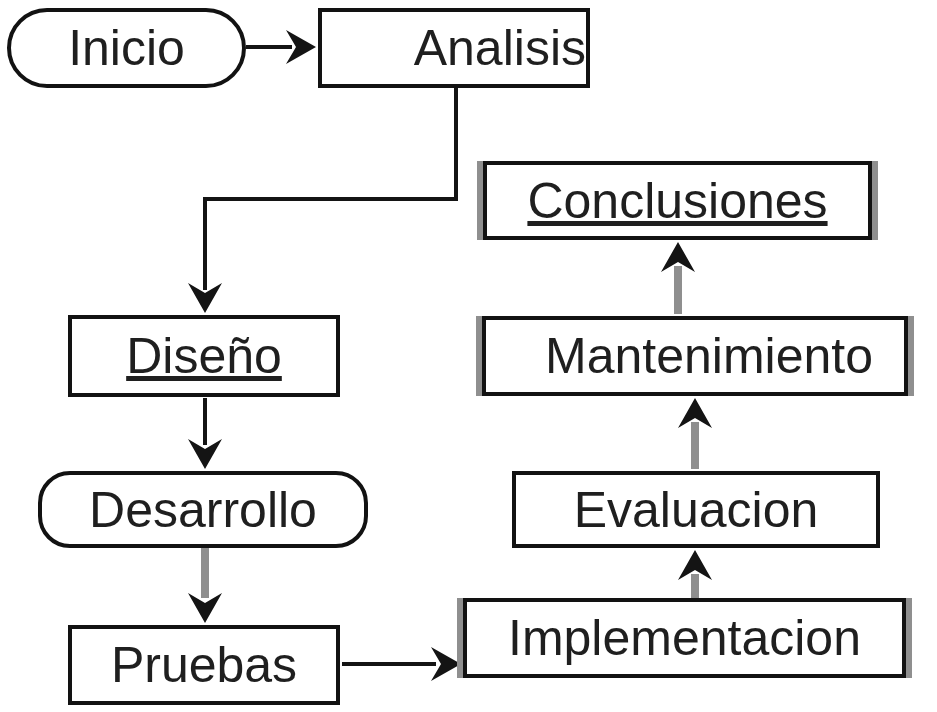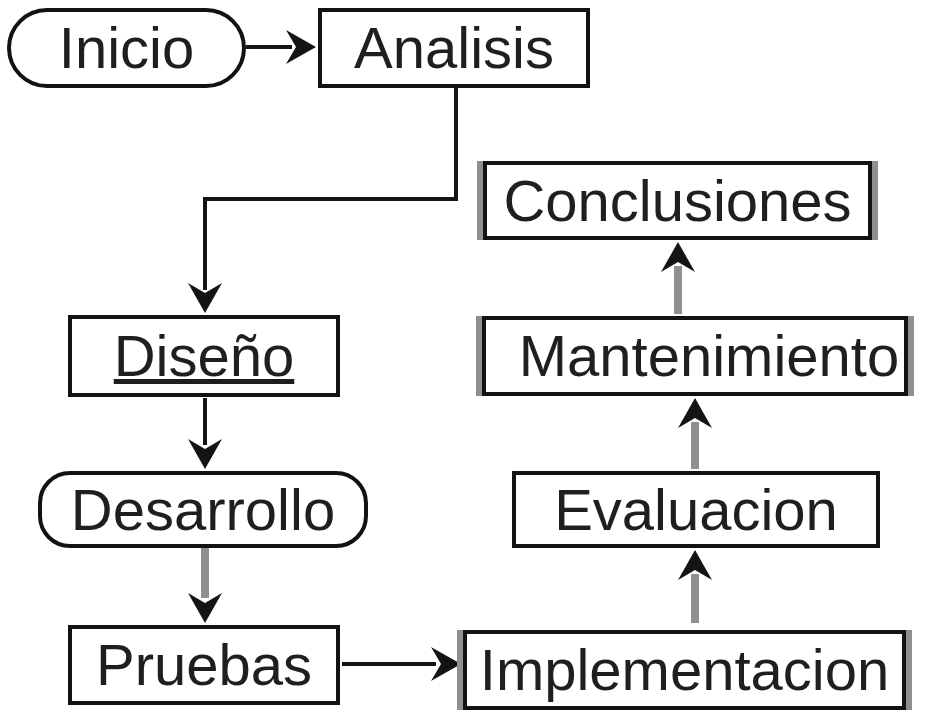--- a/index.html
+++ b/index.html
@@ -39,39 +39,39 @@
   }
   .node {
     position: absolute;
     box-sizing: border-box;
     display: flex;
     align-items: center;
     justify-content: center;
     border: 4px solid #121212;
     background: #ffffff;
     color: #1f1f1f;
-    font-size: 58px;
+    font-size: 50px;
     line-height: 1;
     white-space: nowrap;
   }
   .stadium {
     border-radius: 44px;
   }
   .shadow-sides {
     box-shadow: -6px 0 0 #8f8f8f, 6px 0 0 #8f8f8f;
   }
   #node-inicio         { left: 7px;   top: 8px;   width: 239px; height: 80px; }
-  #node-analisis       { left: 318px; top: 8px;   width: 272px; height: 80px; }
-  #node-conclusiones   { left: 483px; top: 161px; width: 389px; height: 79px; }
+  #node-analisis       { left: 318px; top: 8px;   width: 272px; height: 80px; justify-content: flex-end; }
+  #node-conclusiones   { left: 483px; top: 161px; width: 389px; height: 79px; text-decoration: underline; }
   #node-diseno         { left: 68px;  top: 315px; width: 272px; height: 82px; text-decoration: underline; }
   #node-mantenimiento  { left: 482px; top: 316px; width: 426px; height: 80px; padding-left: 28px; }
   #node-desarrollo     { left: 38px;  top: 471px; width: 330px; height: 77px; border-radius: 32px; }
   #node-evaluacion     { left: 512px; top: 471px; width: 368px; height: 77px; }
   #node-pruebas        { left: 68px;  top: 625px; width: 272px; height: 80px; }
-  #node-implementacion { left: 463px; top: 630px; width: 443px; height: 80px; }
+  #node-implementacion { left: 463px; top: 598px; width: 443px; height: 80px; }
 </style>
 </head>
 <body>
 
 <div class="canvas">
 
   <svg class="connector-layer" viewBox="0 0 937 712" xmlns="http://www.w3.org/2000/svg">
 
     <g>
       <line class="edge-black" x1="246" y1="47" x2="292" y2="47"></line>

